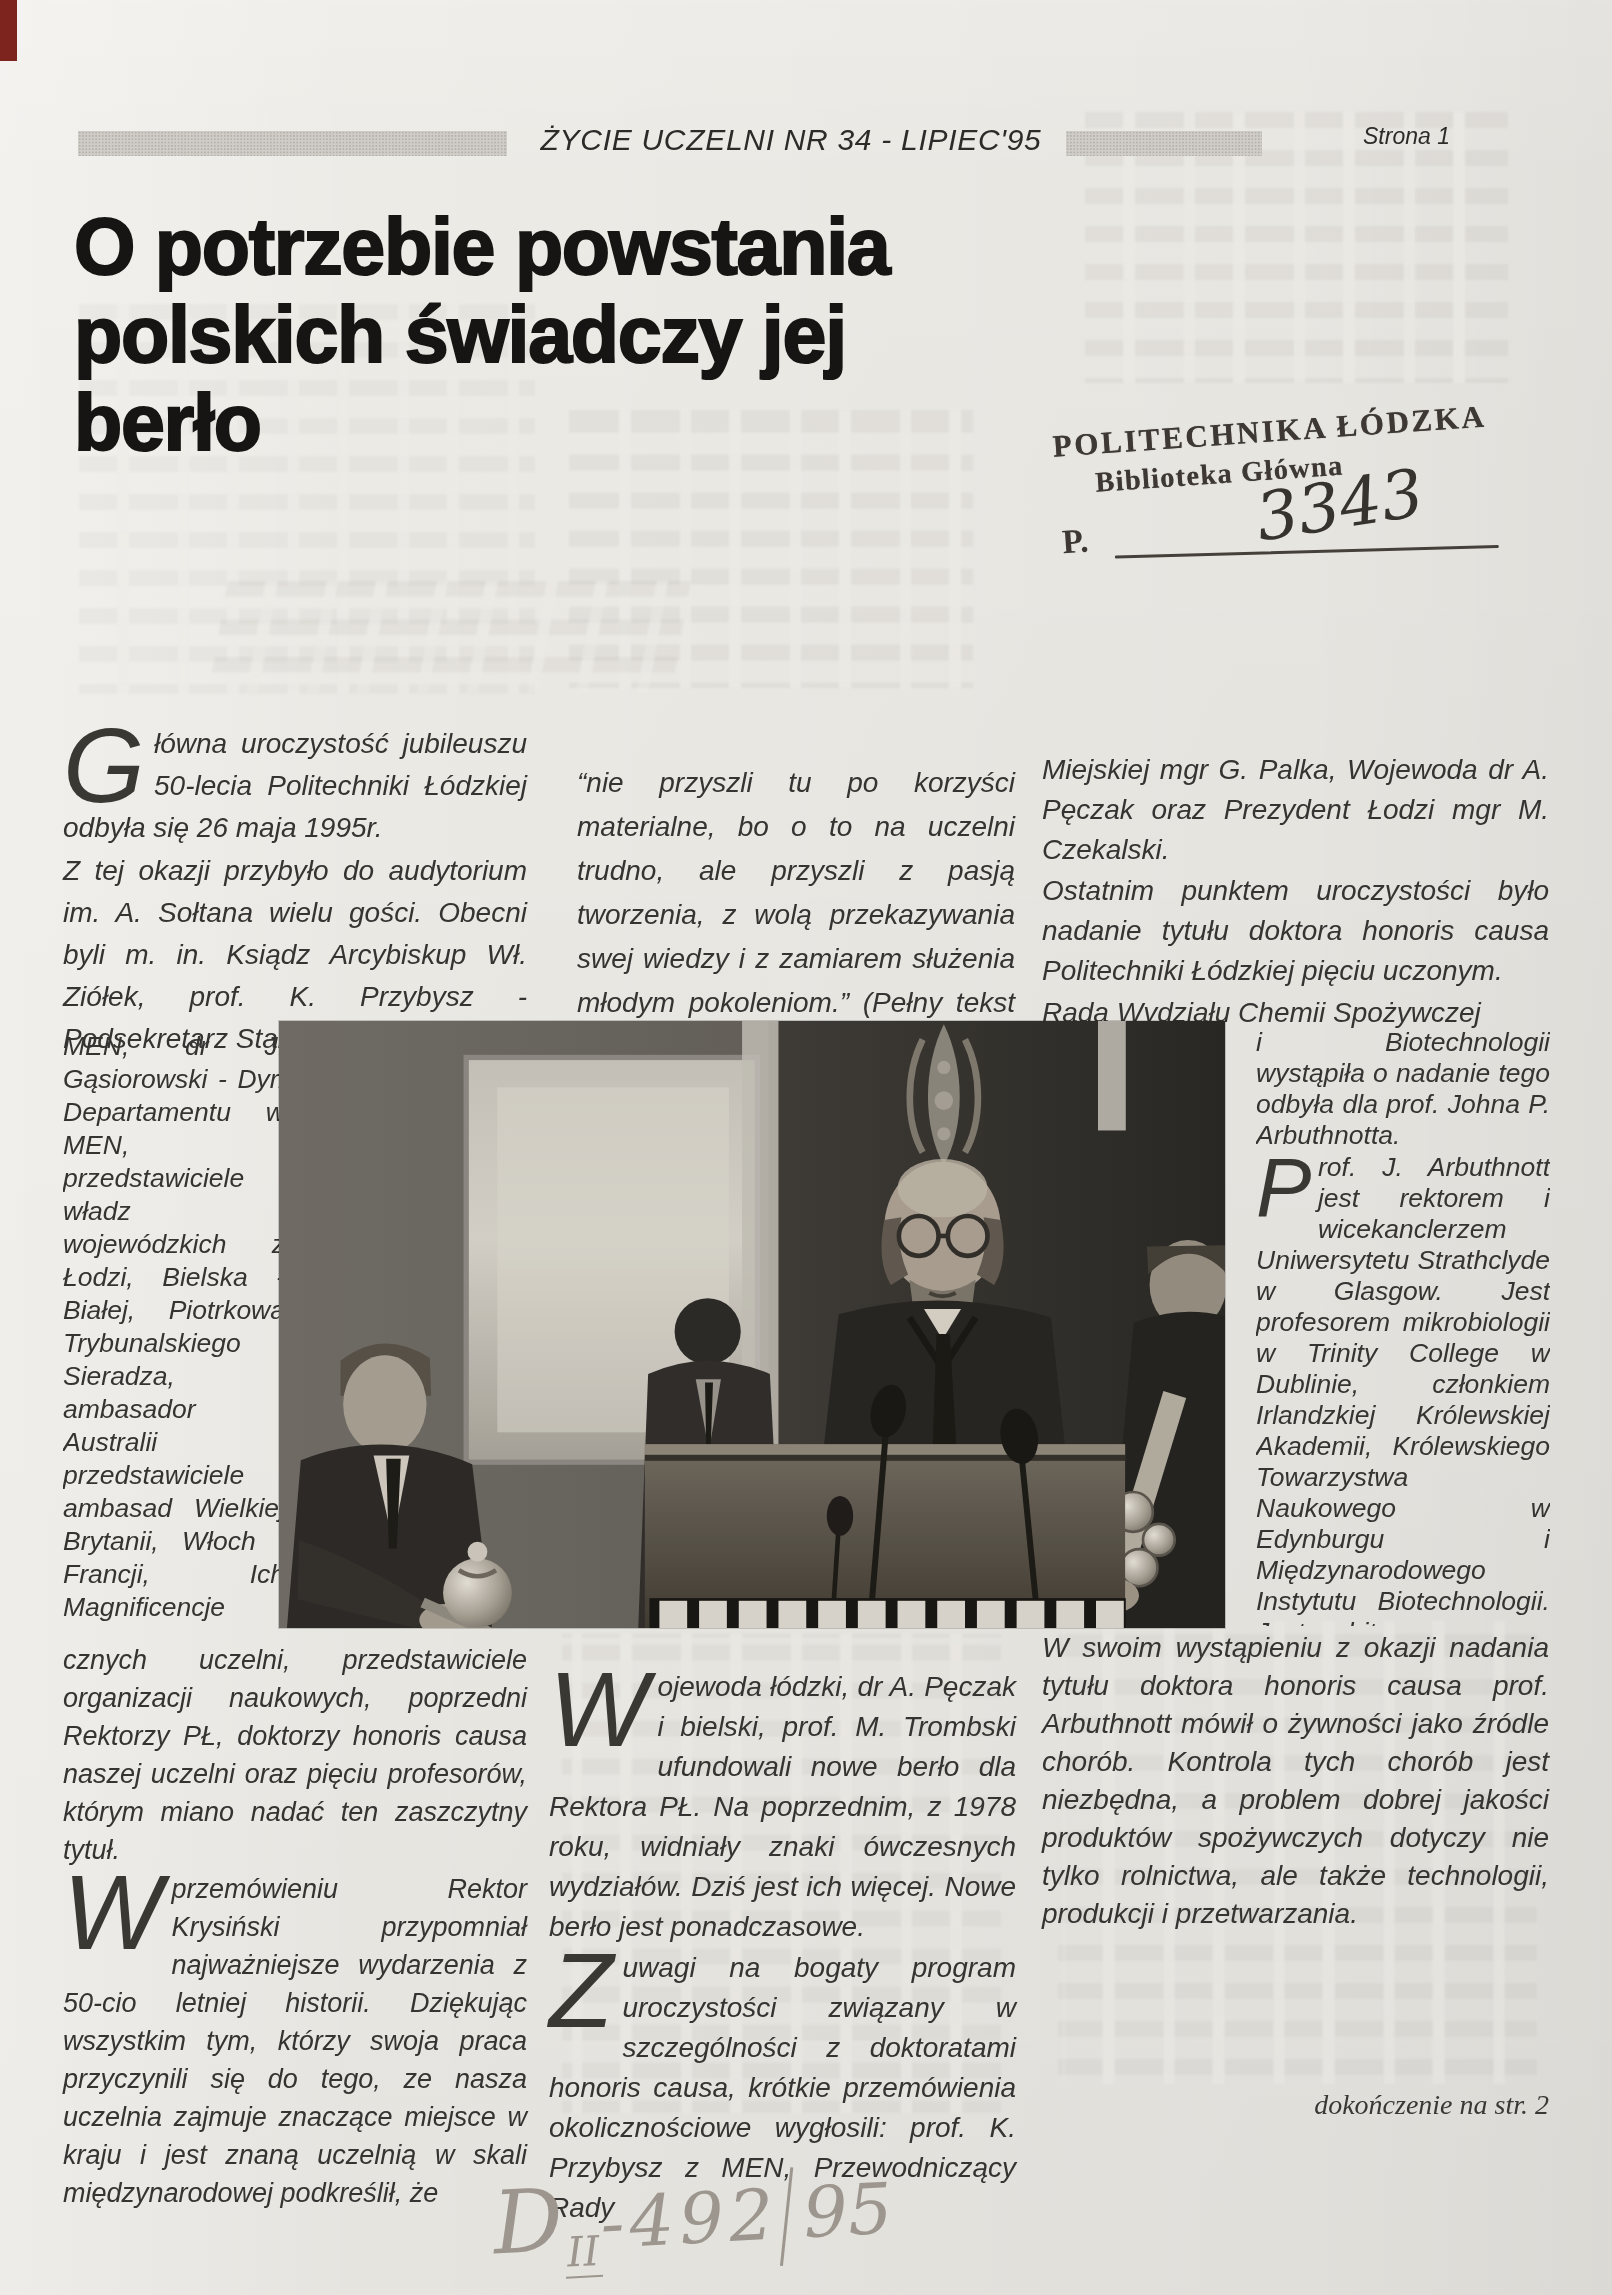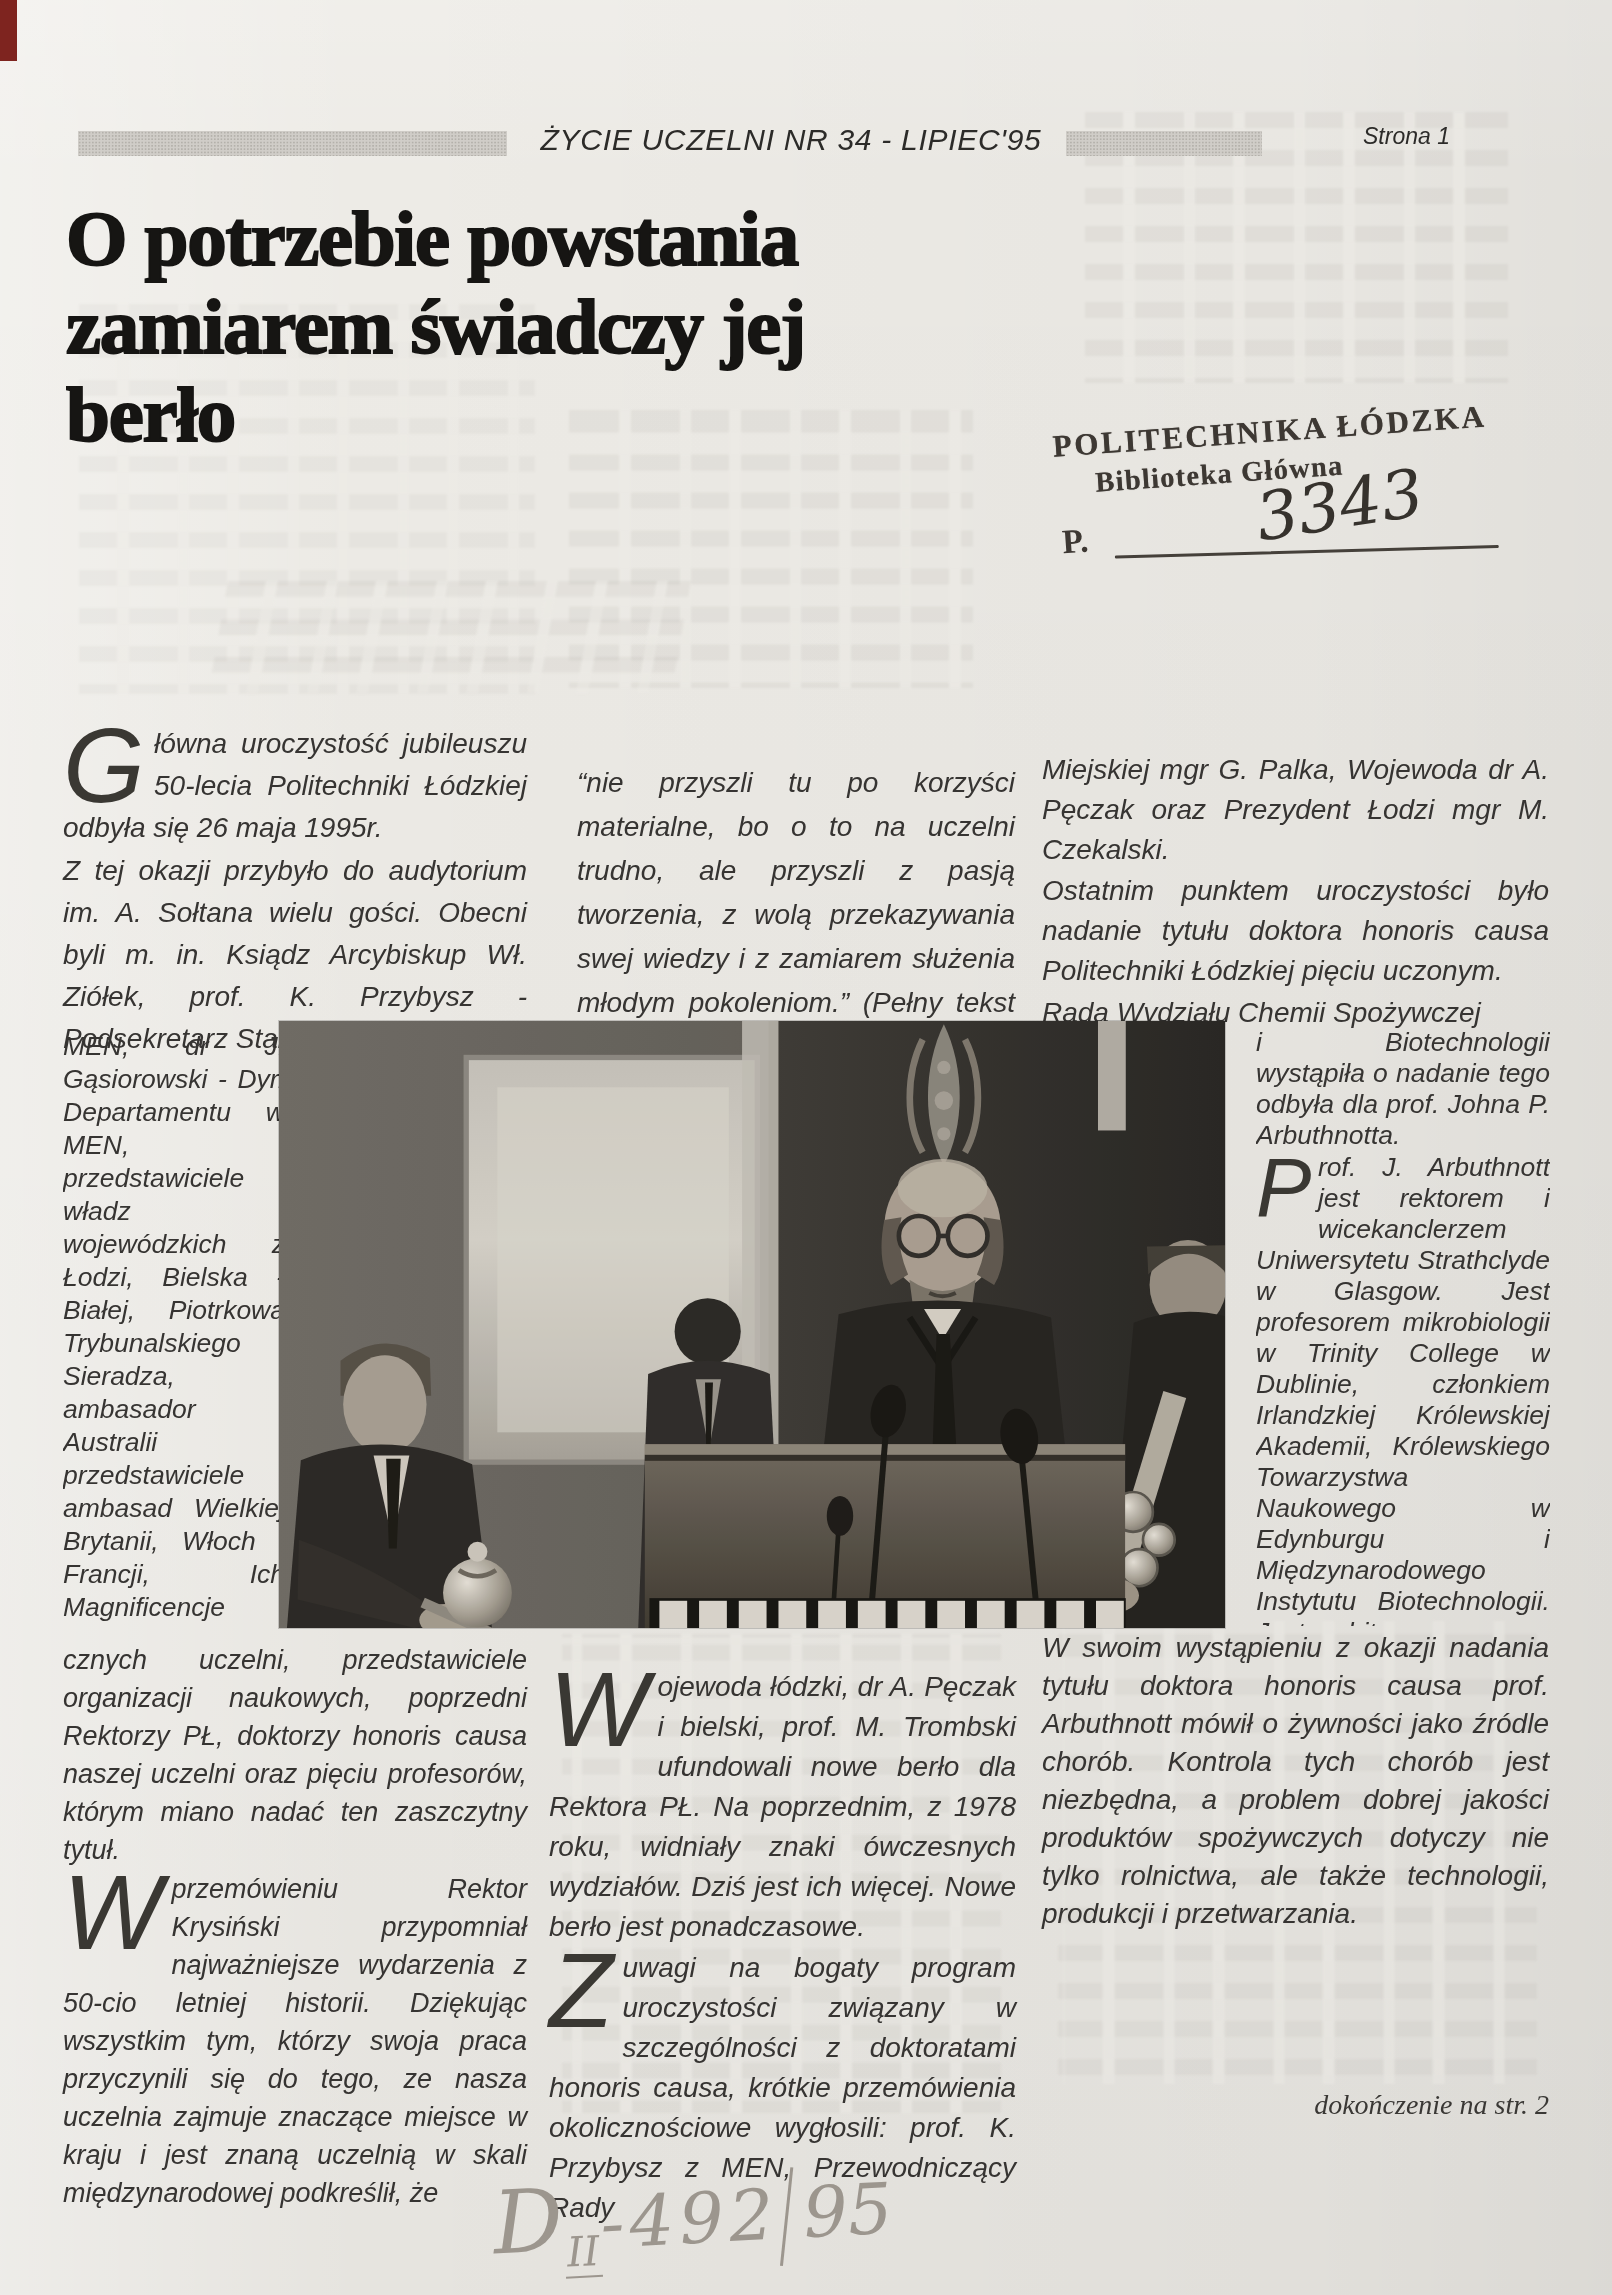--- a/index.html
+++ b/index.html
@@ -99,23 +99,23 @@
   <div class="ghost g4" style="left:562px;top:1634px;width:439px;height:479px;"></div>
   <div class="ghost g5" style="left:1058px;top:1621px;width:479px;height:463px;"></div>
 
   <div class="corner-mark"></div>
 
   <div class="bar bar-left"></div>
   <div class="masthead">ŻYCIE UCZELNI NR 34 - LIPIEC'95</div>
   <div class="bar bar-right"></div>
   <div class="pagenum">Strona 1</div>
 
-  <h1 class="title" style="margin:4px;font-family:Liberation Serif, serif;">
+  <h1 class="title" style="margin:12px;">
     <div>O potrzebie powstania</div>
-    <div>zamiarem świadczy jej</div>
+    <div>polskich świadczy jej</div>
     <div>berło</div>
   </h1>
 
   <div class="stamp">
     <div class="stamp-l1">POLITECHNIKA ŁÓDZKA</div>
     <div class="stamp-l2">Biblioteka Główna</div>
     <div class="stamp-l3">
       <span class="stamp-p">P.</span>
       <span class="stamp-underline"></span>
       <span class="stamp-num">3343</span>

